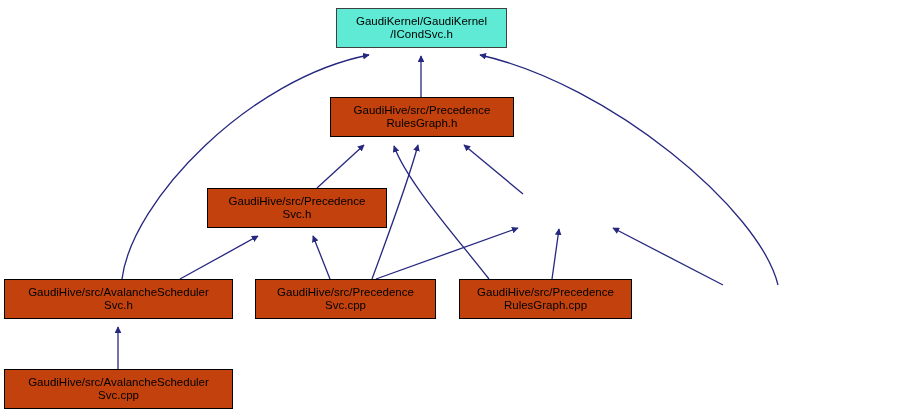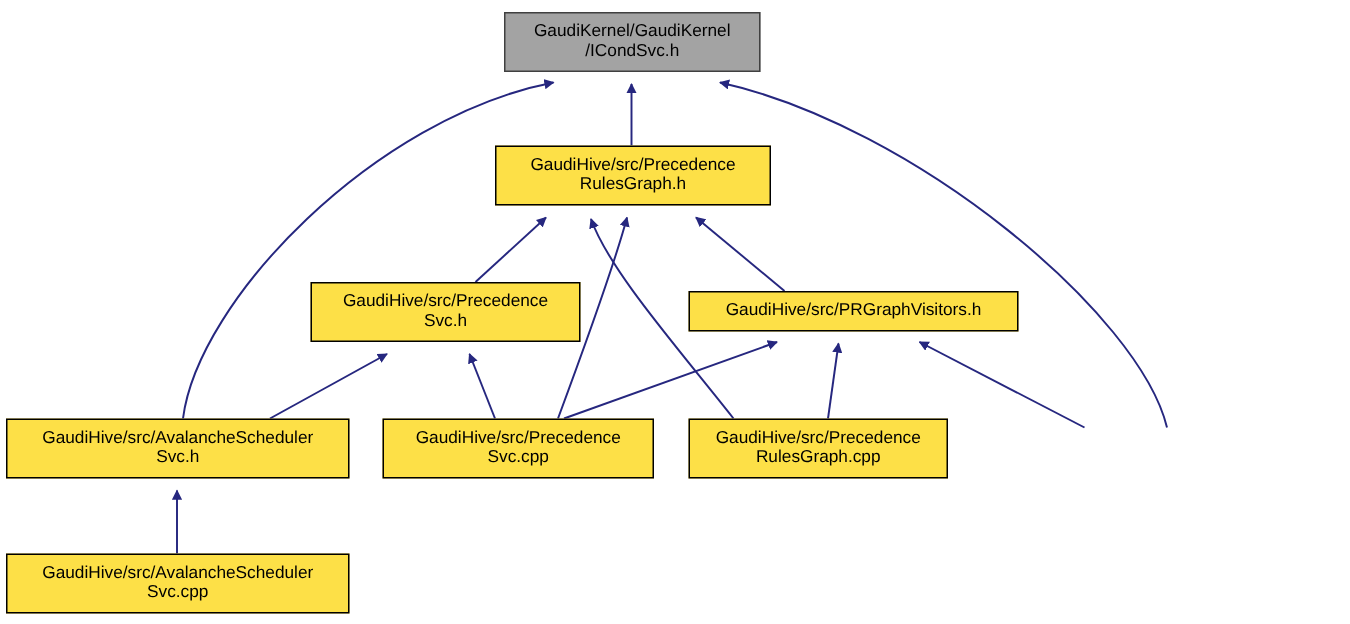--- a/index.html
+++ b/index.html
@@ -1,24 +1,24 @@
 <!DOCTYPE html>
 <html><head>
 <meta charset="utf-8">
 <style>
   html,body{margin:0;padding:0;background:#ffffff;}
   body{width:900px;height:416px;overflow:hidden;
        font-family:"Liberation Sans","DejaVu Sans",sans-serif;}
   #graph{position:relative;width:900px;height:416px;}
   #edge-layer{position:absolute;left:0;top:0;width:900px;height:416px;}
   .node{position:absolute;box-sizing:border-box;border:1px solid #000000;
-        background:#fde047;display:flex;align-items:center;justify-content:center;
+        background:#c2410c;display:flex;align-items:center;justify-content:center;
         text-align:center;color:#000000;font-size:11.5px;line-height:13.5px;
         white-space:pre-line;letter-spacing:0px;}
-  .node.root{background:#a3a3a3;border:1px solid #404040;}
+  .node.root{background:#5eead4;border:1px solid #404040;}
   .node .label{display:block;padding:0 4px;}
 </style>
 </head>
 <body>
 
 <div id="graph">
   <svg id="edge-layer" viewBox="0 0 900 416" xmlns="http://www.w3.org/2000/svg">
       <defs>
         <marker id="ah" viewBox="0 0 10 10" refX="9" refY="5" markerWidth="5.2" markerHeight="5.2" orient="auto-start-reverse">
           <path d="M 0 0 L 10 5 L 0 10 z" fill="#26277f"></path>
@@ -37,21 +37,20 @@
       <path d="M 552,279 L 559,229" fill="none" stroke="#26277f" stroke-width="1.3" marker-end="url(#ah)"></path>
       <path d="M 723,285 L 613,228" fill="none" stroke="#26277f" stroke-width="1.3" marker-end="url(#ah)"></path>
       <path d="M 118,369 L 118,327" fill="none" stroke="#26277f" stroke-width="1.3" marker-end="url(#ah)"></path>
     </svg>
 <div class="node root" style="left: 336px; top: 8px; width: 171px; height: 40px;"><span class="label">GaudiKernel/GaudiKernel
 /ICondSvc.h</span></div>
     <div class="node" style="left: 330px; top: 97px; width: 184px; height: 40px;"><span class="label">GaudiHive/src/Precedence
 RulesGraph.h</span></div>
     <div class="node" style="left: 207px; top: 188px; width: 180px; height: 40px;"><span class="label">GaudiHive/src/Precedence
 Svc.h</span></div>
-    <div class="node" style="left: 459px; top: 194px; width: 220px; height: 27px;"><span class="label">GaudiHive/src/PRGraphVisitors.h</span></div>
     <div class="node" style="left: 4px; top: 279px; width: 229px; height: 40px;"><span class="label">GaudiHive/src/AvalancheScheduler
 Svc.h</span></div>
     <div class="node" style="left: 255px; top: 279px; width: 181px; height: 40px;"><span class="label">GaudiHive/src/Precedence
 Svc.cpp</span></div>
     <div class="node" style="left: 459px; top: 279px; width: 173px; height: 40px;"><span class="label">GaudiHive/src/Precedence
 RulesGraph.cpp</span></div>
     <div class="node" style="left: 4px; top: 369px; width: 229px; height: 40px;"><span class="label">GaudiHive/src/AvalancheScheduler
 Svc.cpp</span></div>
   </div>
 

